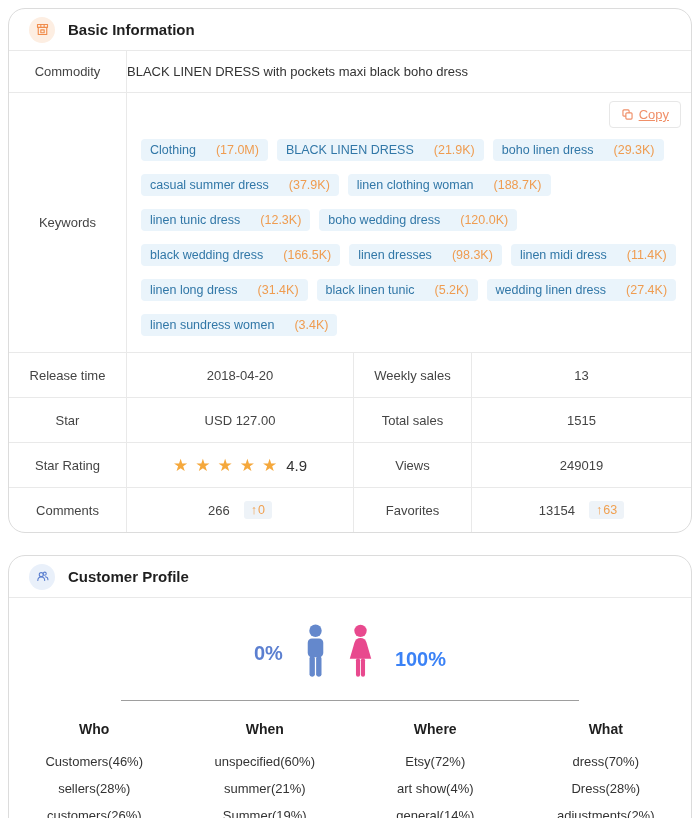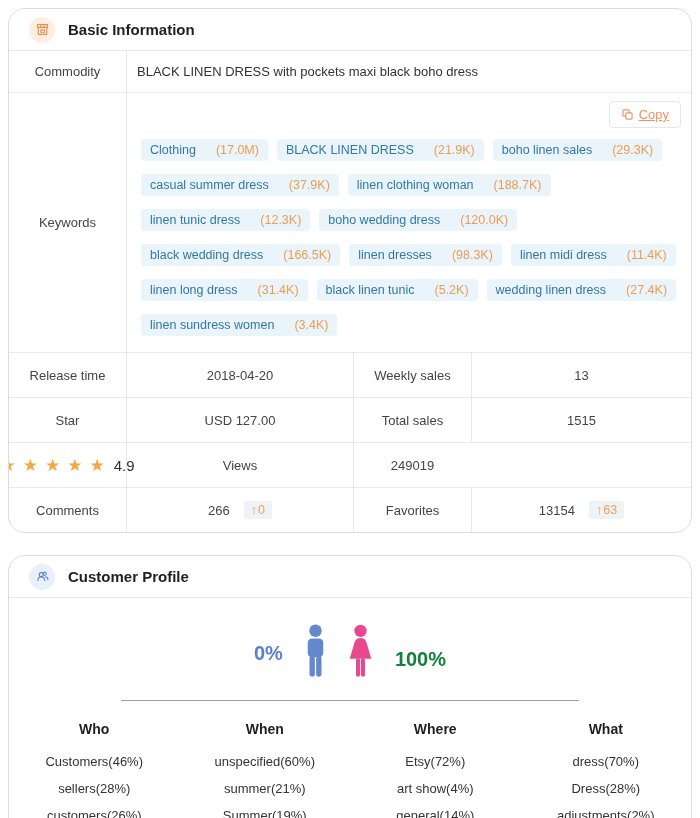--- a/index.html
+++ b/index.html
@@ -15,42 +15,42 @@
   .icon-circle.blue { background:#e9f0fa; }
   .panel-title { font-size:15px; font-weight:bold; color:#1f1f1f; }
 
   
   .row { display:grid; grid-template-columns:117px 1fr; border-top:1px solid #e9e9e9; }
   .row:first-child { border-top:none; }
   .stat-row { grid-template-columns:117px 227px 118px 1fr; height:45px; }
   .cell { display:flex; align-items:center; justify-content:center; font-size:13px; color:#444; }
   .cell + .cell { border-left:1px solid #e9e9e9; }
   .row-commodity { height:41px;text-align:right; }
-  .value-left { justify-content:flex-start; padding-left:10px; color:#333; }
+  .value-left { justify-content:flex-start; padding-left:0; color:#333; }
   .row-keywords { min-height:218px; }
   .keywords-cell { position:relative; display:block; padding:12px 12px 16px 14px; }
   .copy-btn { position:absolute; top:8px; right:10px; display:flex; align-items:center; gap:5px;
               background:#fff; border:1px solid #e7e7e7; border-radius:4px; padding:5px 11px;
               color:#f08f68; font-size:13px; font-family:inherit; cursor:pointer;text-decoration:underline; }
   .kw-list { margin-top:34px; display:flex; flex-wrap:wrap; column-gap:9px; row-gap:13px; }
   .kw-pill { background:#eaf4fb; border-radius:4px; padding:4px 9px; font-size:12.5px; white-space:nowrap; cursor:pointer; }
   .kw-text { color:#3177a7; }
   .kw-count { color:#ef9c50; margin-left:20px; }
 
   .stars { display:inline-flex; gap:7px; color:#f5a83c; font-size:17px; margin-right:9px; }
   .rating-num { font-size:15px; color:#333; }
   .delta-pill { background:#eef3f8; border-radius:3px; padding:2px 7px; color:#f0a050; font-size:12.5px; margin-left:14px; }
   .delta-pill .arrow { margin-right:1px; }
 
   
   .gender-wrap { padding-top:24px; }
   .gender-row { display:flex; align-items:center; justify-content:center; gap:14px; height:62px; }
   .pct { font-size:20px; font-weight:bold; }
   .pct.male { color:#5b7fd0; margin-right:4px; }
-  .pct.female { color:#15803d; margin-left:4px;margin-top:12px; }
+  .pct.female { color:#3b82f6; margin-left:4px;margin-top:12px; }
   .gender-divider { width:458px; border-top:1px solid #9e9e9e; margin:16px auto 0; }
 
   .profile-cols { display:grid; grid-template-columns:repeat(4,1fr); padding:20px 0 26px; }
   .p-col { text-align:center; }
   .p-col-header { font-size:14px; font-weight:bold; color:#1f1f1f; margin-bottom:11px; }
   .p-col-item { font-size:13px; color:#333; line-height:27px; }
 </style>
 </head>
 <body>
 
@@ -81,21 +81,21 @@
             <svg width="13" height="13" viewBox="0 0 20 20" fill="none" stroke="#f08f68" stroke-width="1.8">
               <rect x="3" y="3" width="9.5" height="9.5" rx="1.5"></rect>
               <rect x="7.5" y="7.5" width="9.5" height="9.5" rx="1.5" fill="#fff"></rect>
             </svg>
           </span>
           <span>Copy</span>
         </button>
         <div class="kw-list">
             <span class="kw-pill"><span class="kw-text">Clothing</span><span class="kw-count">(17.0M)</span></span>
             <span class="kw-pill"><span class="kw-text">BLACK LINEN DRESS</span><span class="kw-count">(21.9K)</span></span>
-            <span class="kw-pill"><span class="kw-text">boho linen sales</span><span class="kw-count">(29.3K)</span></span>
+            <span class="kw-pill"><span class="kw-text">boho linen dress</span><span class="kw-count">(29.3K)</span></span>
             <span class="kw-pill"><span class="kw-text">casual summer dress</span><span class="kw-count">(37.9K)</span></span>
             <span class="kw-pill"><span class="kw-text">linen clothing woman</span><span class="kw-count">(188.7K)</span></span>
             <span class="kw-pill"><span class="kw-text">linen tunic dress</span><span class="kw-count">(12.3K)</span></span>
             <span class="kw-pill"><span class="kw-text">boho wedding dress</span><span class="kw-count">(120.0K)</span></span>
             <span class="kw-pill"><span class="kw-text">black wedding dress</span><span class="kw-count">(166.5K)</span></span>
             <span class="kw-pill"><span class="kw-text">linen dresses</span><span class="kw-count">(98.3K)</span></span>
             <span class="kw-pill"><span class="kw-text">linen midi dress</span><span class="kw-count">(11.4K)</span></span>
             <span class="kw-pill"><span class="kw-text">linen long dress</span><span class="kw-count">(31.4K)</span></span>
             <span class="kw-pill"><span class="kw-text">black linen tunic</span><span class="kw-count">(5.2K)</span></span>
             <span class="kw-pill"><span class="kw-text">wedding linen dress</span><span class="kw-count">(27.4K)</span></span>
@@ -112,20 +112,21 @@
     </div>
 
     <div class="row stat-row">
       <div class="cell">Star</div>
       <div class="cell">USD 127.00</div>
       <div class="cell">Total sales</div>
       <div class="cell">1515</div>
     </div>
 
     <div class="row stat-row">
+      <div class="cell">Star Rating</div>
       <div class="cell">
         <span class="stars">
             <span>★</span>
             <span>★</span>
             <span>★</span>
             <span>★</span>
             <span>★</span>
           </span>
         <span class="rating-num">4.9</span>
       </div>

